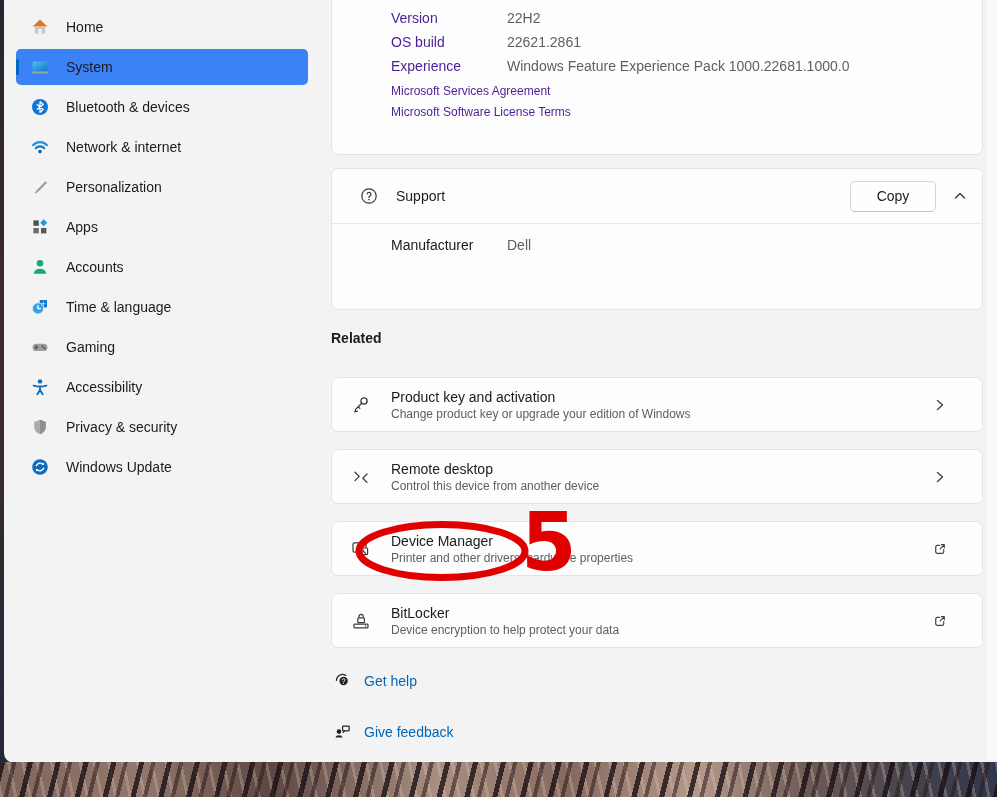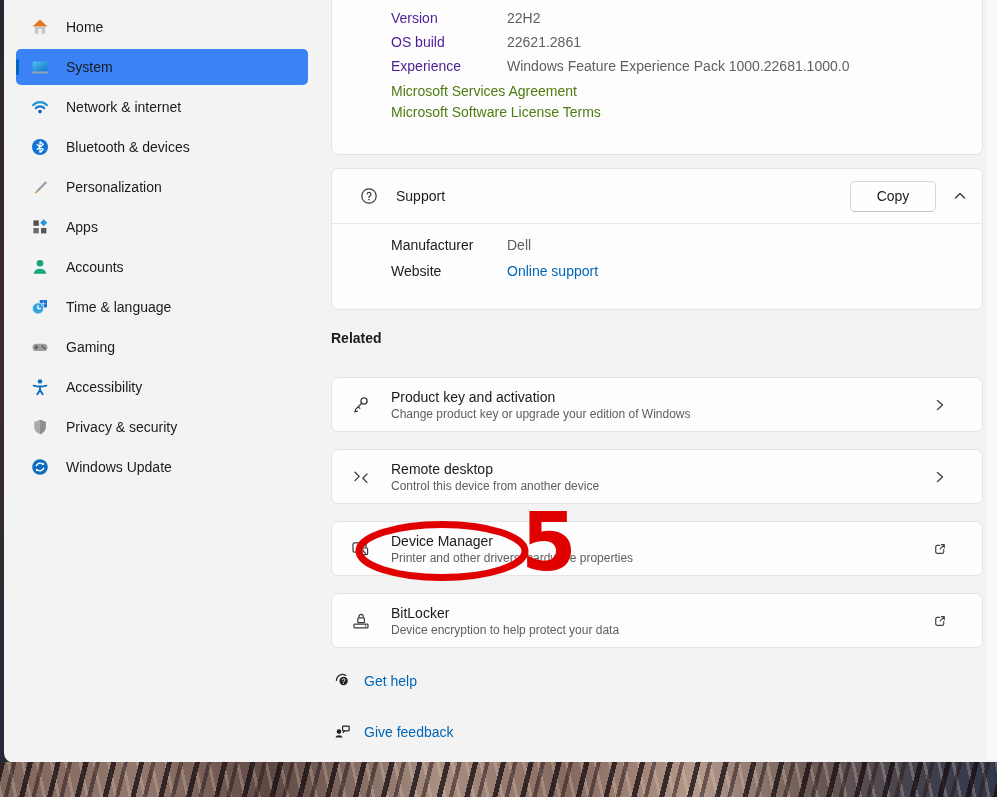--- a/index.html
+++ b/index.html
@@ -36,22 +36,22 @@
   
   .card { position:absolute; left:331px; width:652px; background:#fdfdfd;
     border:1px solid #e5e5e5; border-radius:7px; }
 
   .about-card { top:-14px; height:169px; padding:20px 0 0 59px;
     border-top:none; border-top-left-radius:0; border-top-right-radius:0; }
   .spec-row { display:flex; height:24px; align-items:center; font-size:14px; }
   .spec-row .k { width:116px; color:#4c1d95; }
   .spec-row .v { color:#606060; }
   .doc-links { margin-top:3px; }
-  .doc-link { display:block; height:21px; line-height:21px; font-size:14px;
-    color:#4d7c0f; text-decoration:none; cursor:pointer; }
+  .doc-link { display:block; height:21px; line-height:21px; font-size:12px;
+    color:#4c1d95; text-decoration:none; cursor:pointer; }
 
   .support-card { top:168px; height:142px; }
   .support-header { height:55px; display:flex; align-items:center;
     padding:0 13px 0 27px; border-bottom:1px solid #e8e8e8; }
   .support-header .ttl { font-size:14px; color:#1b1b1b; margin-left:17px; }
   .copy-btn { margin-left:auto; margin-right:15px; width:86px; height:31px;
     background:#fefefe; border:1px solid #d6d6d6; border-bottom-color:#c2c2c2;
     border-radius:5px; font-size:14px; color:#1b1b1b; cursor:pointer;
     font-family:inherit; }
   .chev-btn { width:18px; height:18px; background:none; border:none; cursor:pointer; padding:0; }
@@ -125,36 +125,36 @@
         <rect x="2.6" y="4.6" width="14.8" height="9.6" rx="1.1" fill="url(#sysg)"></rect>
         <rect x="1.4" y="14.6" width="17.2" height="1.8" rx="0.9" fill="#8ca4b5"></rect>
       </svg>
     </span>
     <span class="lbl">System</span>
   </div>
 
   <div class="side-item">
     <span class="icon">
       <svg width="20" height="20" viewBox="0 0 20 20">
+        <circle cx="10" cy="10" r="8" fill="#1173d4"></circle>
+        <path d="M10 4.6 V15.4 L13.2 12.6 L6.8 7.2 M6.8 12.8 L13.2 7.4 L10 4.6" fill="none" stroke="#ffffff" stroke-width="1.3" stroke-linejoin="round"></path>
+      </svg>
+    </span>
+    <span class="lbl">Bluetooth &amp; devices</span>
+  </div>
+
+  <div class="side-item">
+    <span class="icon">
+      <svg width="20" height="20" viewBox="0 0 20 20">
         <path d="M3 8.2 a9.5 9.5 0 0 1 14 0" fill="none" stroke="#2196d8" stroke-width="2.1" stroke-linecap="round"></path>
         <path d="M5.8 11.2 a5.8 5.8 0 0 1 8.4 0" fill="none" stroke="#1173c8" stroke-width="2.1" stroke-linecap="round"></path>
         <circle cx="10" cy="14.6" r="1.8" fill="#0f62ad"></circle>
       </svg>
     </span>
     <span class="lbl">Network &amp; internet</span>
-  </div>
-
-  <div class="side-item">
-    <span class="icon">
-      <svg width="20" height="20" viewBox="0 0 20 20">
-        <circle cx="10" cy="10" r="8" fill="#1173d4"></circle>
-        <path d="M10 4.6 V15.4 L13.2 12.6 L6.8 7.2 M6.8 12.8 L13.2 7.4 L10 4.6" fill="none" stroke="#ffffff" stroke-width="1.3" stroke-linejoin="round"></path>
-      </svg>
-    </span>
-    <span class="lbl">Bluetooth &amp; devices</span>
   </div>
 
   <div class="side-item">
     <span class="icon">
       <svg width="20" height="20" viewBox="0 0 20 20">
         <path d="M6.5 13.5 L15.5 4.2 L17 5.7 L8 15 Z" fill="#9a9a9a"></path>
         <path d="M6.5 13.5 L8 15 L4.5 16.8 Z" fill="#e8821e"></path>
       </svg>
     </span>
     <span class="lbl">Personalization</span>
@@ -275,24 +275,20 @@
     <button class="chev-btn">
       <svg width="18" height="18" viewBox="0 0 18 18">
         <path d="M4.5 11 L9 6.5 L13.5 11" fill="none" stroke="#3b3b3b" stroke-width="1.4" stroke-linecap="round" stroke-linejoin="round"></path>
       </svg>
     </button>
   </div>
   <div class="support-body">
     <div class="support-row">
       <span class="k">Manufacturer</span>
       <span class="v">Dell</span>
-    </div>
-    <div class="support-row">
-      <span class="k">Website</span>
-      <span class="v link">Online support</span>
     </div>
   </div>
 </section>
 
 <h2 class="related-heading">Related</h2>
 
 <section class="card setting-card card-pk">
   <span class="lead">
     <svg width="20" height="20" viewBox="0 0 20 20">
       <circle cx="13" cy="6" r="3.1" fill="none" stroke="#3b3b3b" stroke-width="1.3"></circle>

